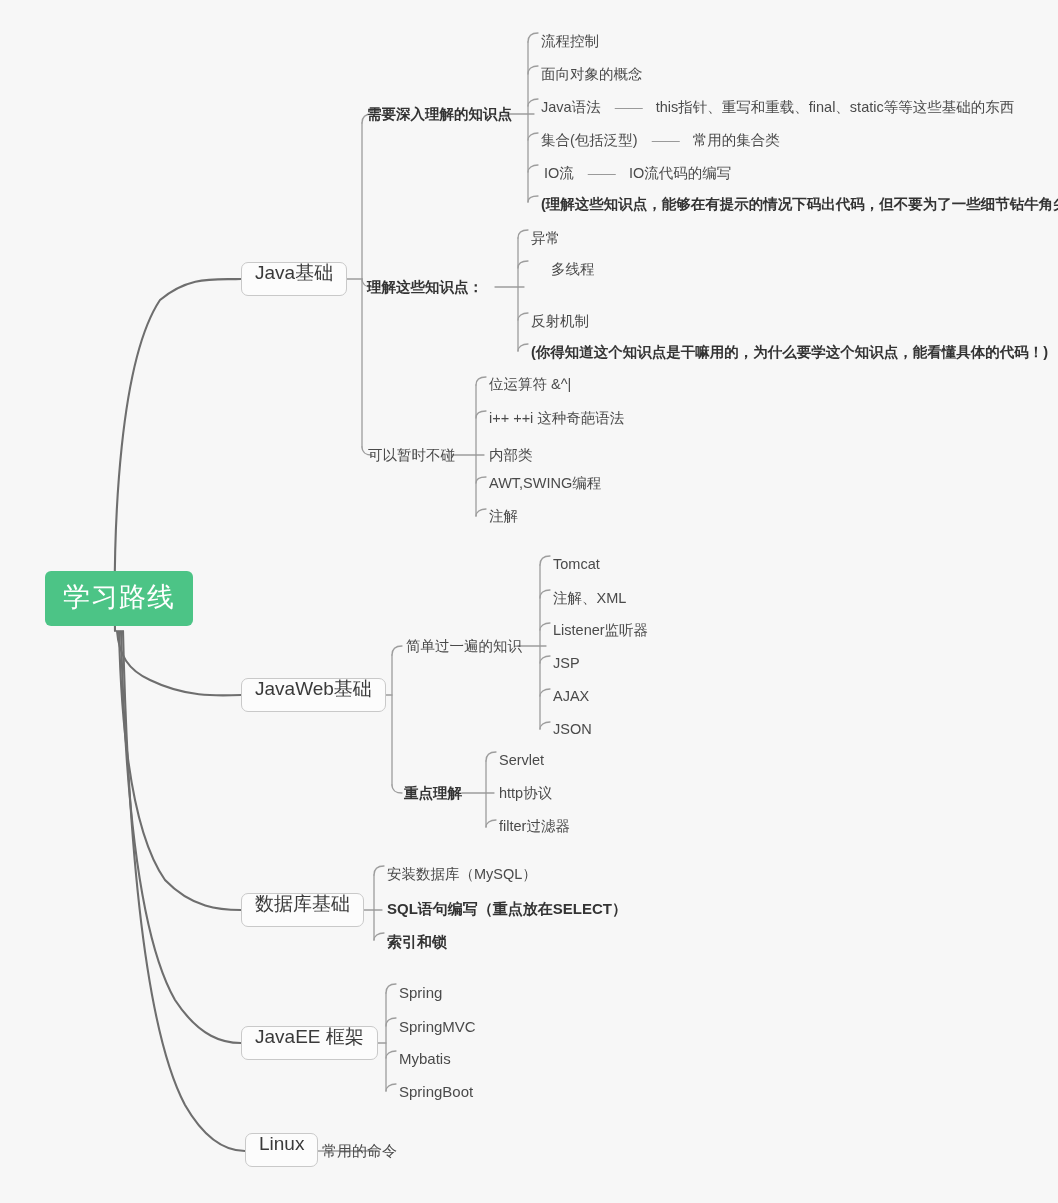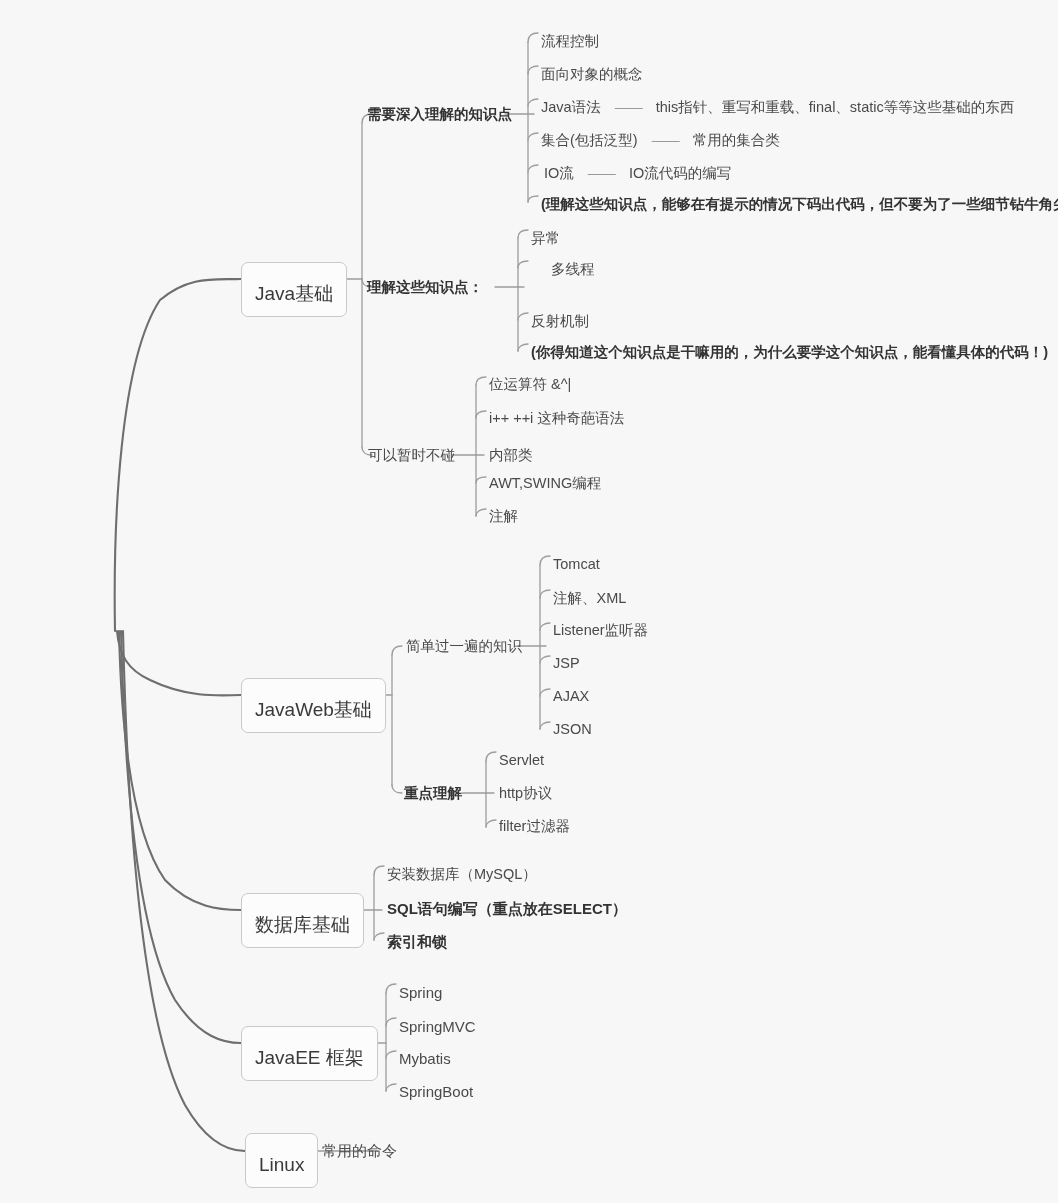--- a/index.html
+++ b/index.html
@@ -38,21 +38,21 @@
     line-height:1;
   }
   
   .boxed{
     background:#fcfcfc;
     border:1px solid #c9c9c9;
     border-radius:7px;
     color:#3a3a3a;
     font-size:19px;
     line-height:1;
-    padding:21px 13px 13px 13px;
+    padding:0 13px 13px 13px;
   }
   .boxed.promo{
     font-size:18px;
     padding:10px 12px 12px 12px;
     border-color:#cfcfcf;
   }
   .promo b{font-weight:bold;}
   
   .leaf{
     color:#4a4a4a;
@@ -152,20 +152,23 @@
       <path d="M386,1043 V993 M386,1043 V1091"></path>
       <path d="M386,993 C386,987 390,984 396,984"></path>
       <path d="M386,1026 C386,1021 390,1018 396,1018"></path>
       <path d="M386,1058 C386,1054 390,1051 396,1051"></path>
       <path d="M386,1091 C386,1087 390,1084 396,1084"></path>
 
       <path d="M307,1151 H378"></path>
     </g>
   </svg>
 
+  <div class="node root" style="left:45px;top:571px;">
+    <span>学习路线</span>
+  </div>
 
 
   <div class="node boxed" style="left:241px;top:262px;">
     <span>Java基础</span>
   </div>
 
   <div class="node leaf bold" style="left:367px;top:107px;">需要深入理解的知识点</div>
 
   <div class="node leaf" style="left:541px;top:34px;">流程控制</div>
   <div class="node leaf" style="left:541px;top:67px;">面向对象的概念</div>

